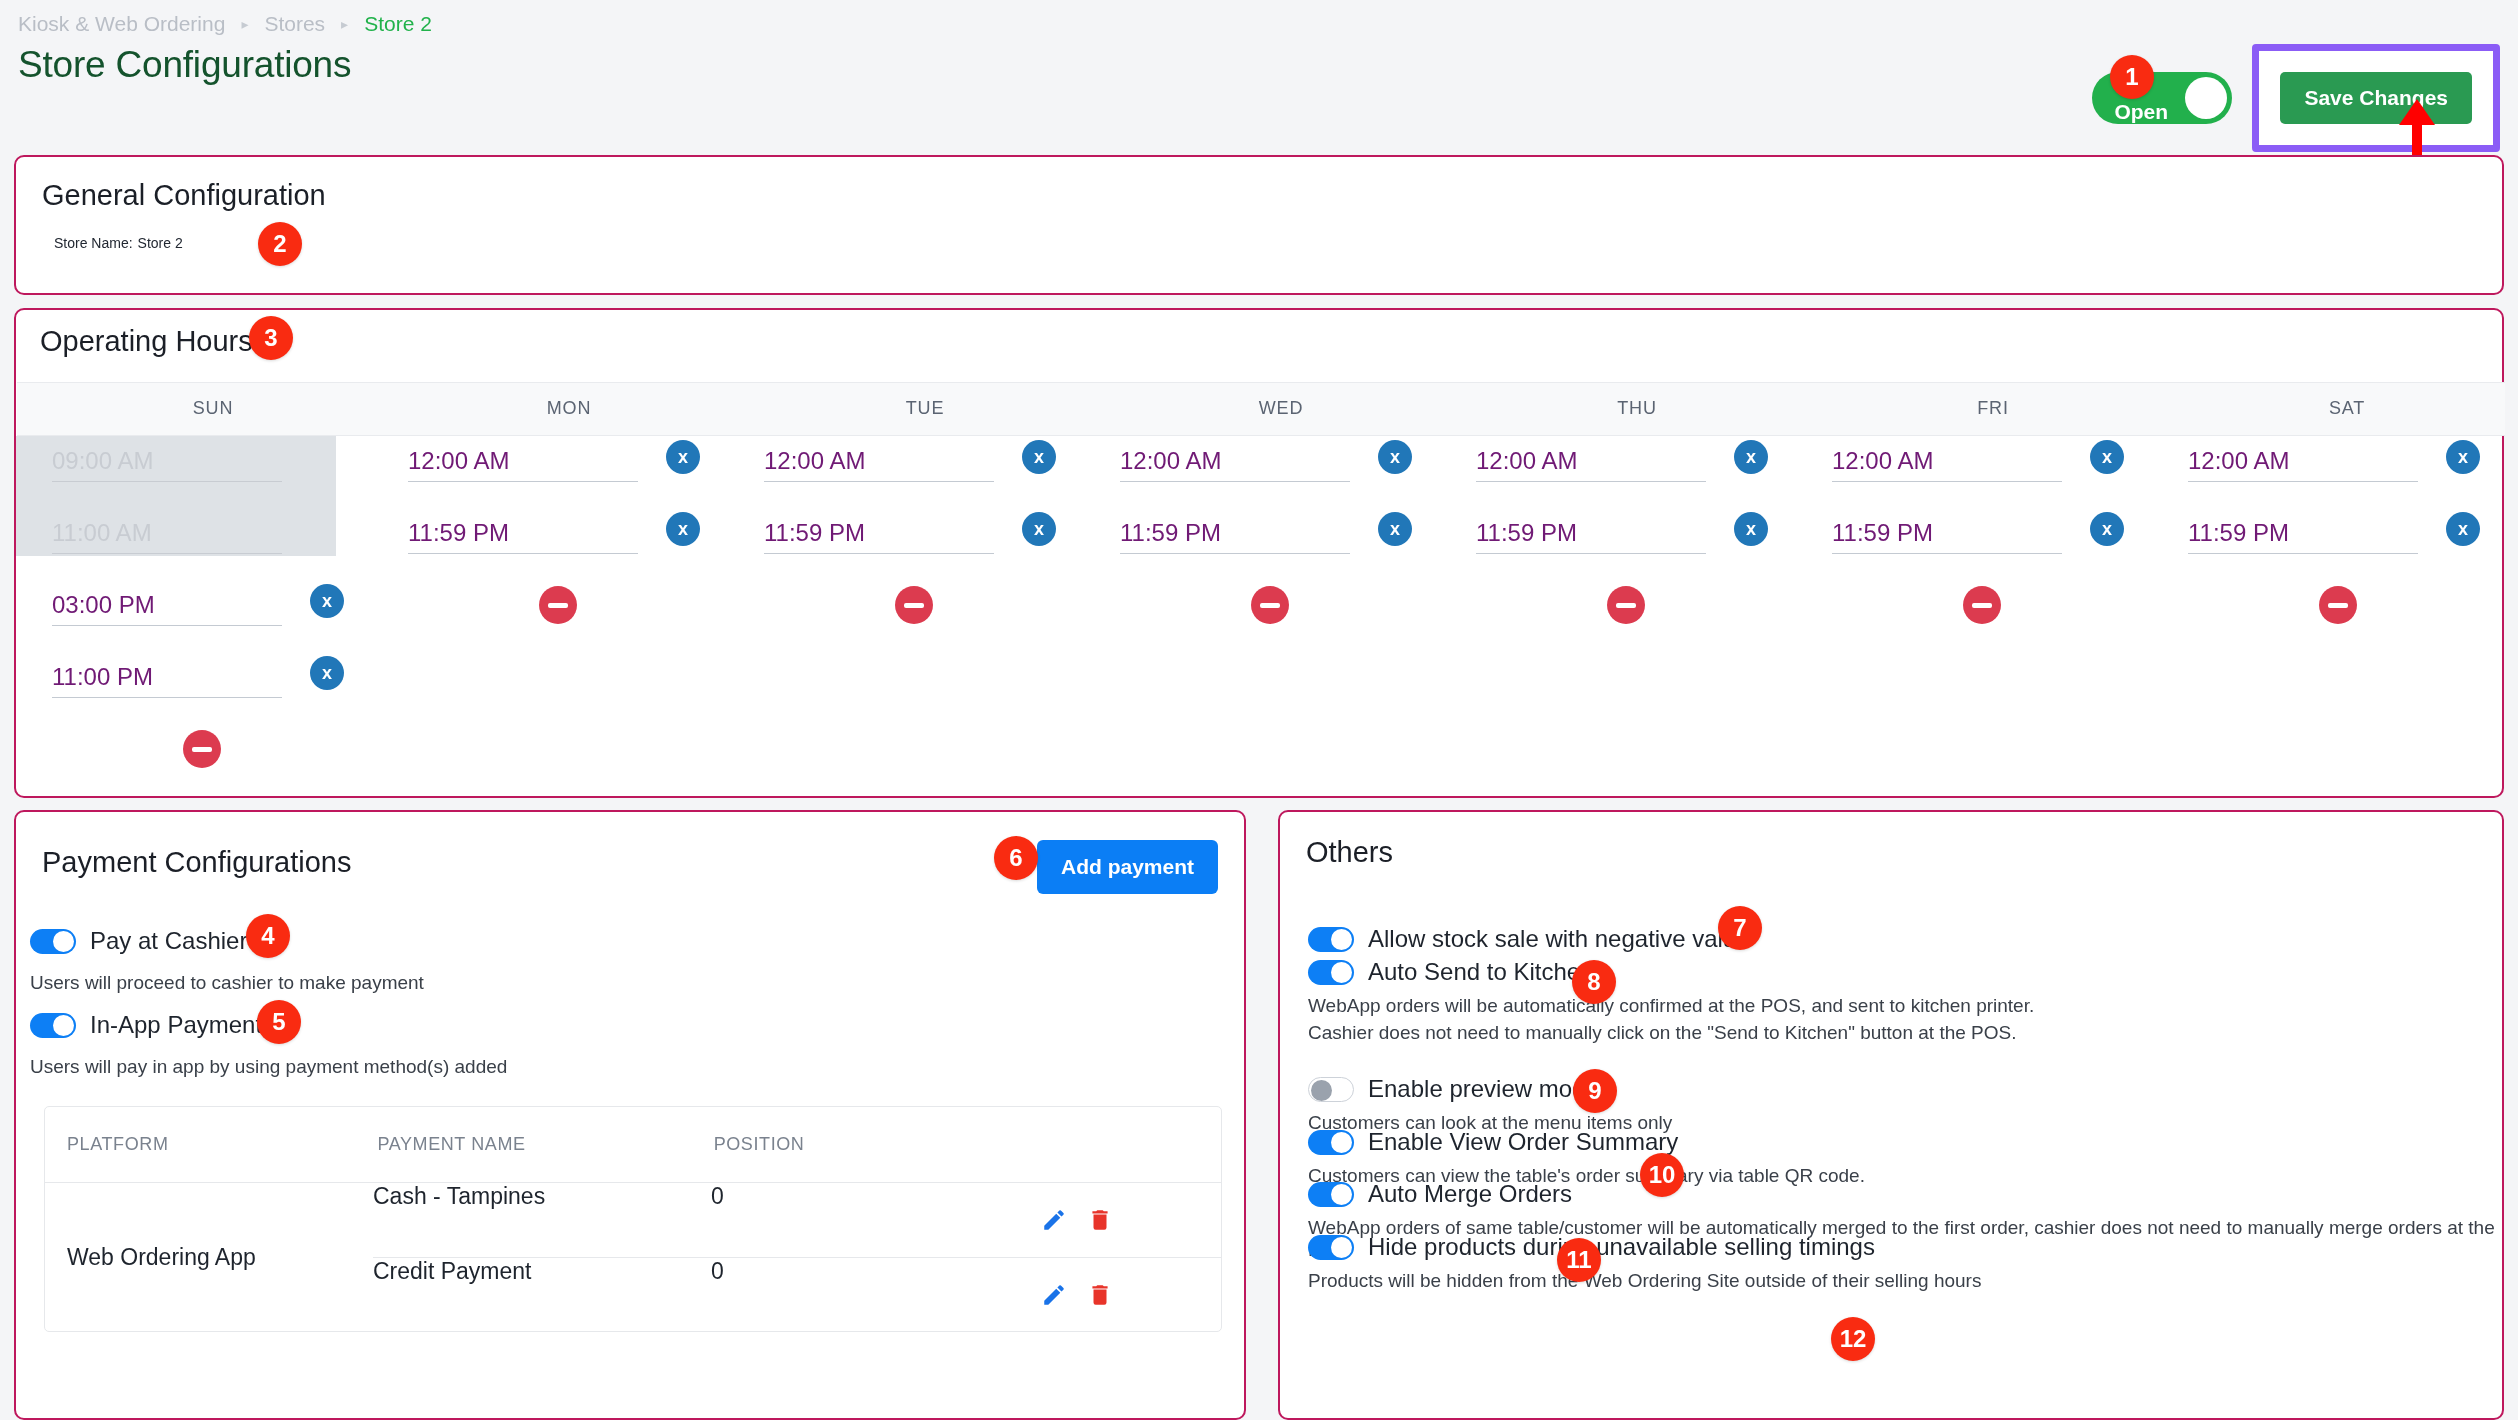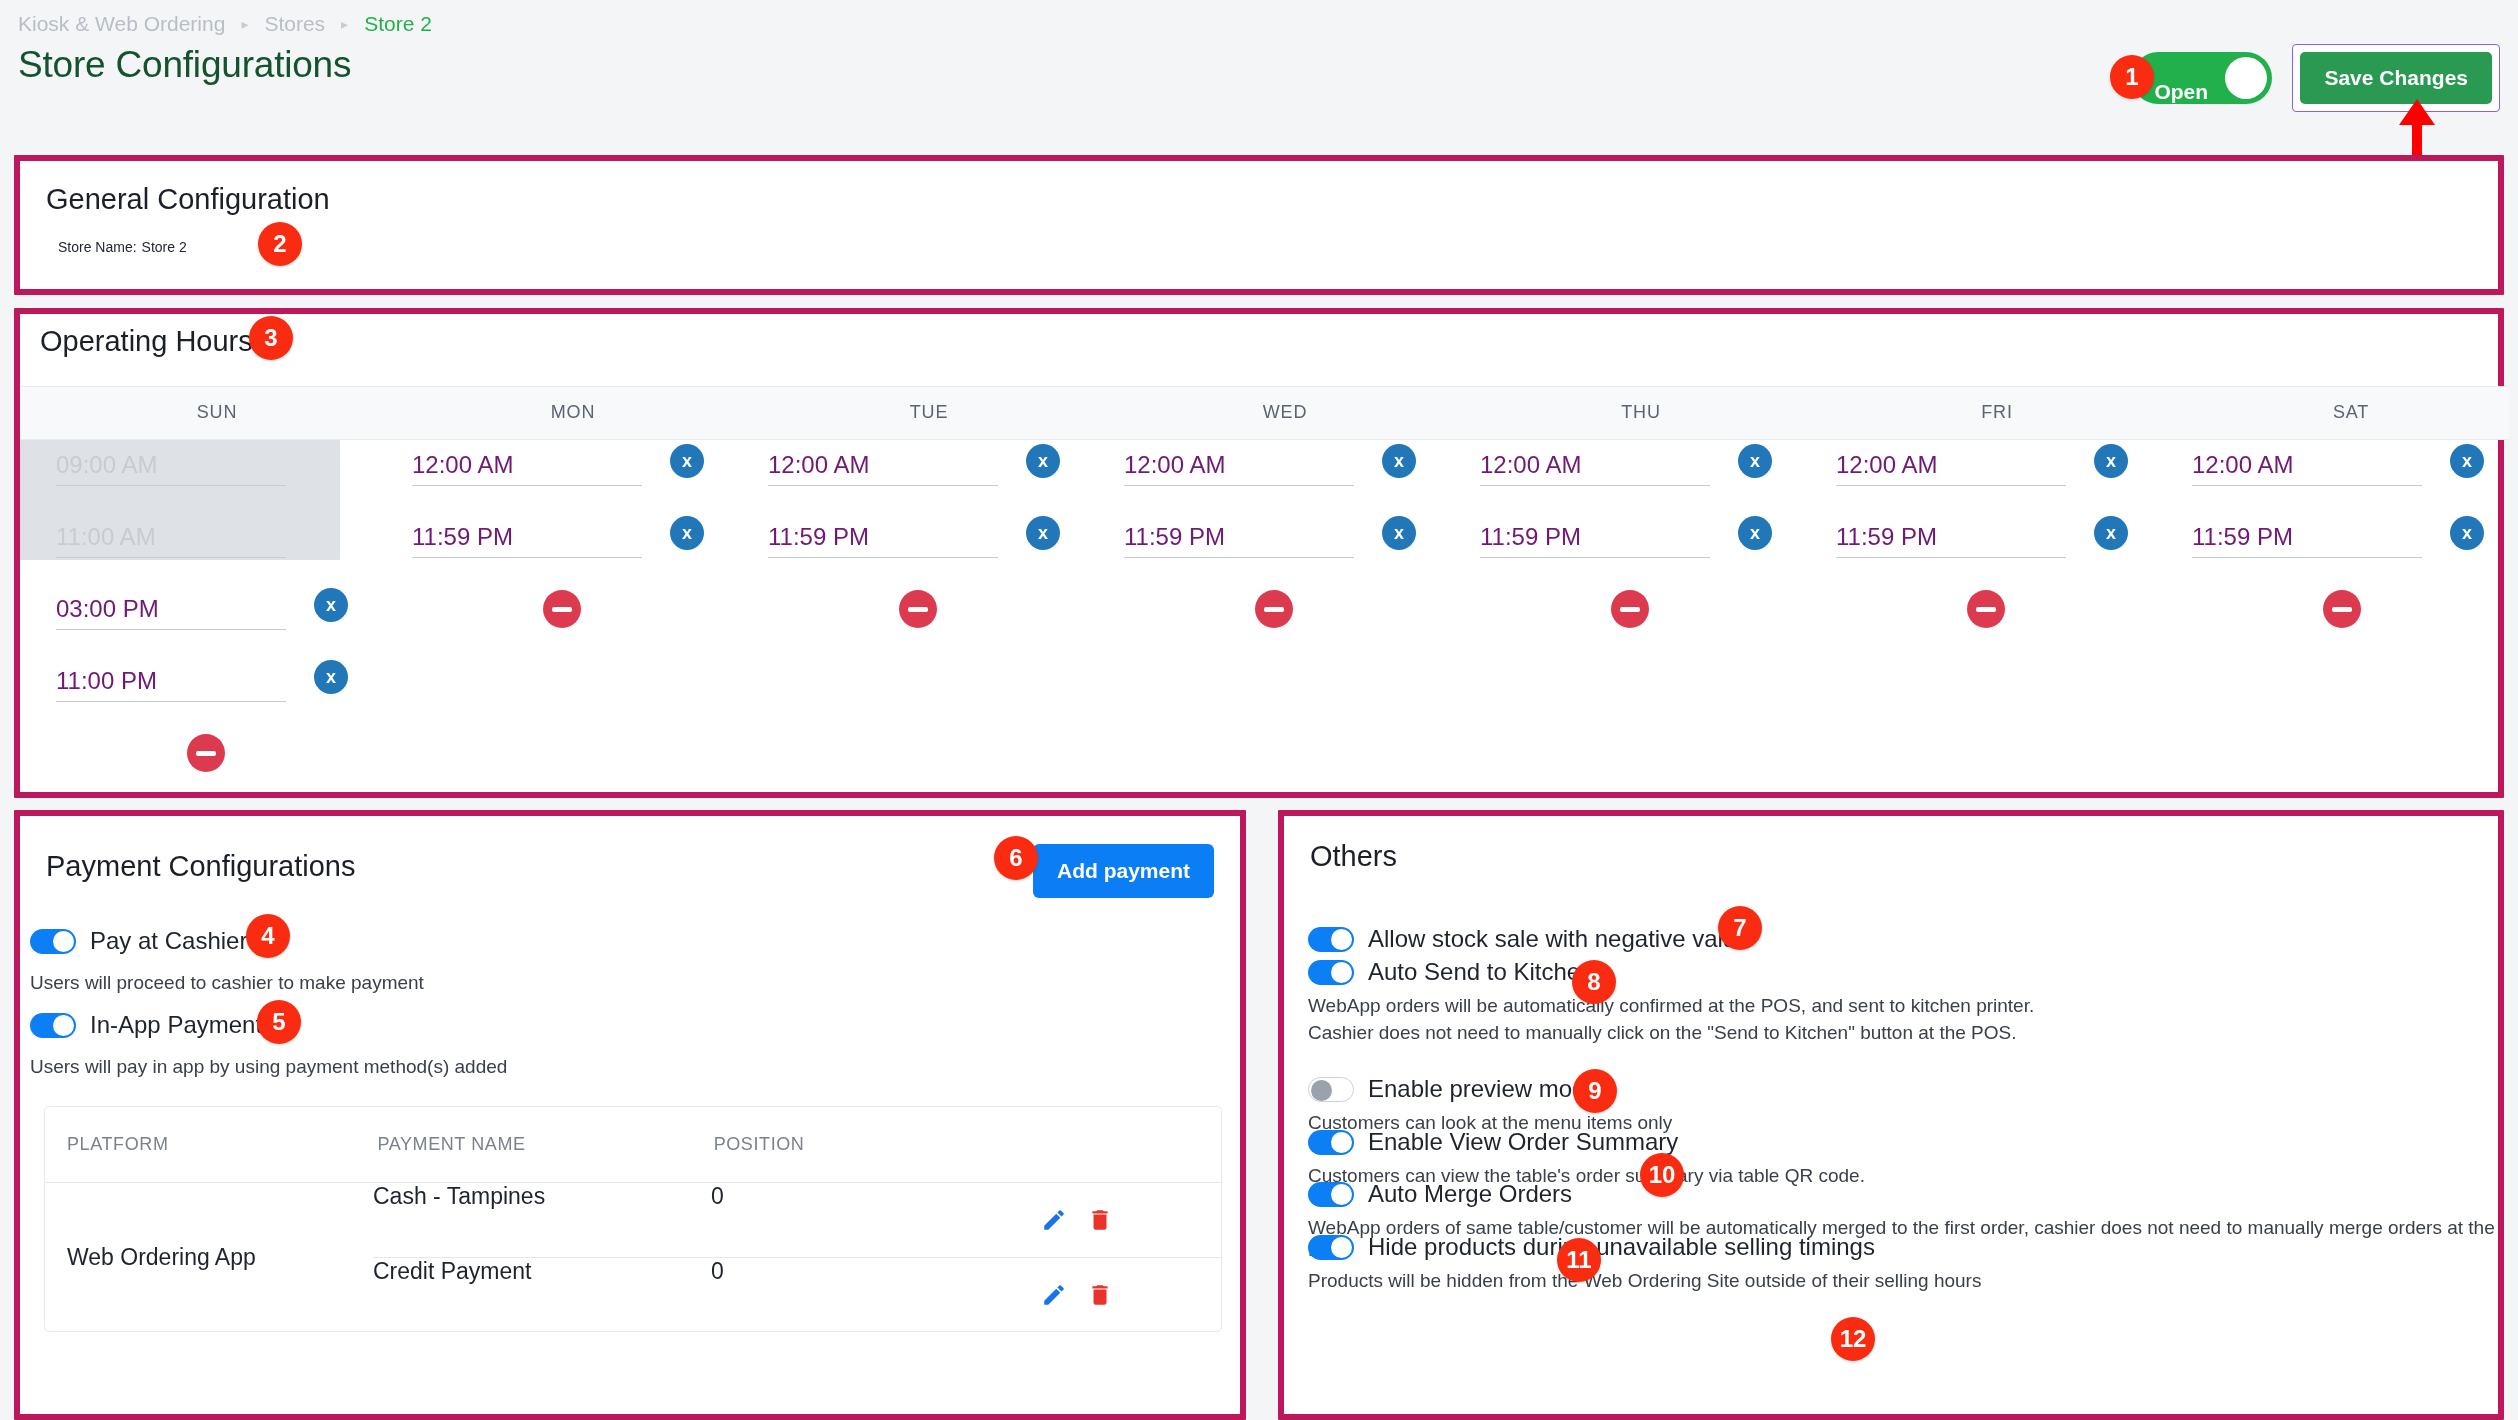--- a/index.html
+++ b/index.html
@@ -37,41 +37,41 @@
     align-items: flex-end; cursor: pointer;
   }
   .switch-open .lbl {
     color: #fff; font-size: 21px; font-weight: 700; margin-left: 22px;
   }
   .switch-open .knob {
     position: absolute; right: 5px; top: 5px;
     width: 42px; height: 42px; border-radius: 50%; background: #fff;
   }
   .save-wrap {
-    border: 1px solid #8b5cf6; border-radius: 4px; padding: 7px; background: #fff;
+    border: 7px solid #8b5cf6; border-radius: 4px; padding: 21px; background: #fff;
   }
   .save-btn {
     background: #2a9a52; color: #fff; border: none; border-radius: 5px;
     font-family: "Liberation Sans", sans-serif;
     font-size: 21px; font-weight: 700; padding: 14px 24px; cursor: pointer;
   }
   .arrow-up {
     position: absolute; right: 96px; top: 123px;
     width: 10px; height: 80px; background: #ff0000;
   }
   .arrow-up::before {
     content: ""; position: absolute; left: -13px; top: -24px;
     border-left: 18px solid transparent; border-right: 18px solid transparent;
     border-bottom: 26px solid #ff0000;
   }
 
   
   .card {
     position: absolute; background: #fff;
-    border: 6px solid #be185d; border-radius: 1px;
+    border: 2px solid #be185d; border-radius: 10px;
   }
   .card-gen { left: 14px; top: 155px; width: 2490px; height: 140px; }
   .card-hours { left: 14px; top: 308px; width: 2490px; height: 490px; }
   .card-pay { left: 14px; top: 810px; width: 1232px; height: 610px; }
   .card-others { left: 1278px; top: 810px; width: 1226px; height: 610px; }
 
   .sec-title { font-size: 29px; font-weight: 400; color: #1b1f27; }
   .card-gen .sec-title { position: absolute; left: 26px; top: 22px; }
   .gen-row {
     position: absolute; left: 30px; top: 78px;

